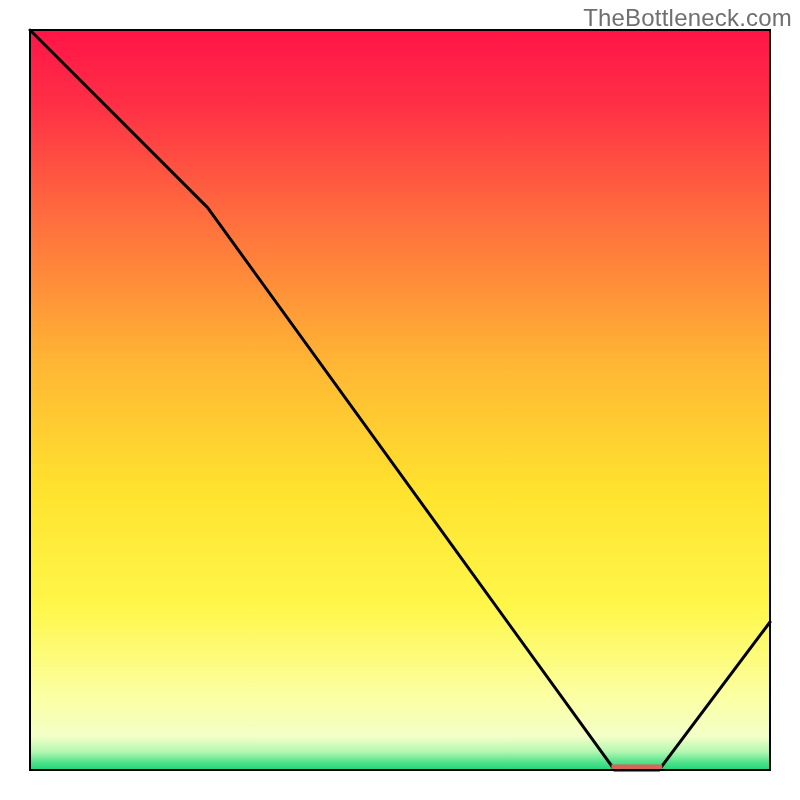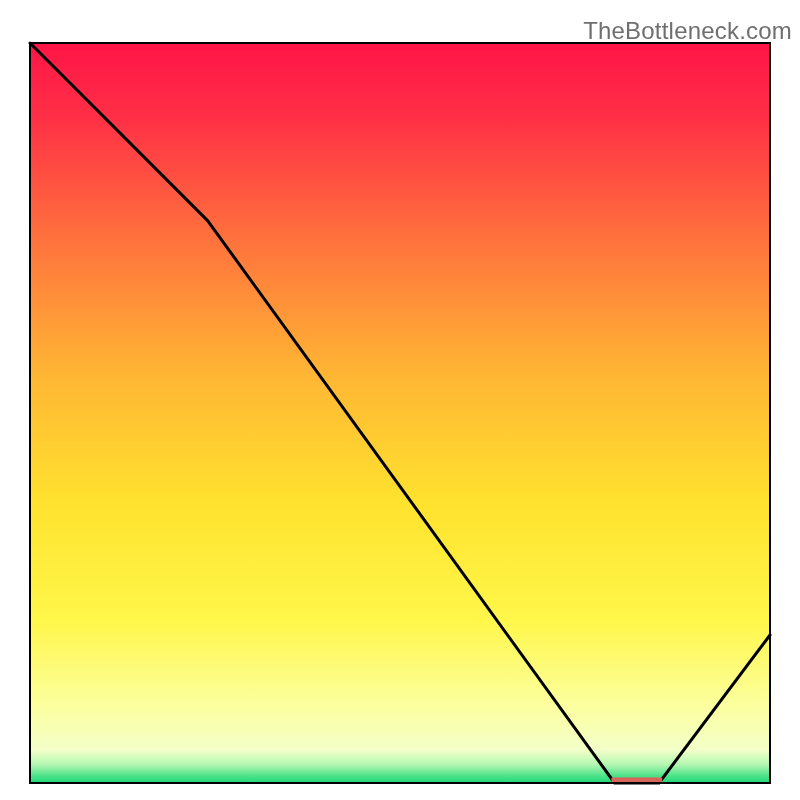--- a/index.html
+++ b/index.html
@@ -8,21 +8,20 @@
     width: 800px;
     height: 800px;
     overflow: hidden;
     background: #fff;
     font-family: Arial, Helvetica, sans-serif;
   }
   .wrap {
     position: relative;
     width: 800px;
     height: 696px;
-    margin-top: 13px;
   }
   .watermark {
     position: absolute;
     top: 4px;
     right: 8px;
     color: #6f6f6f;
     font-size: 24px;
     font-weight: 400;
     letter-spacing: 0.2px;
     user-select: none;

